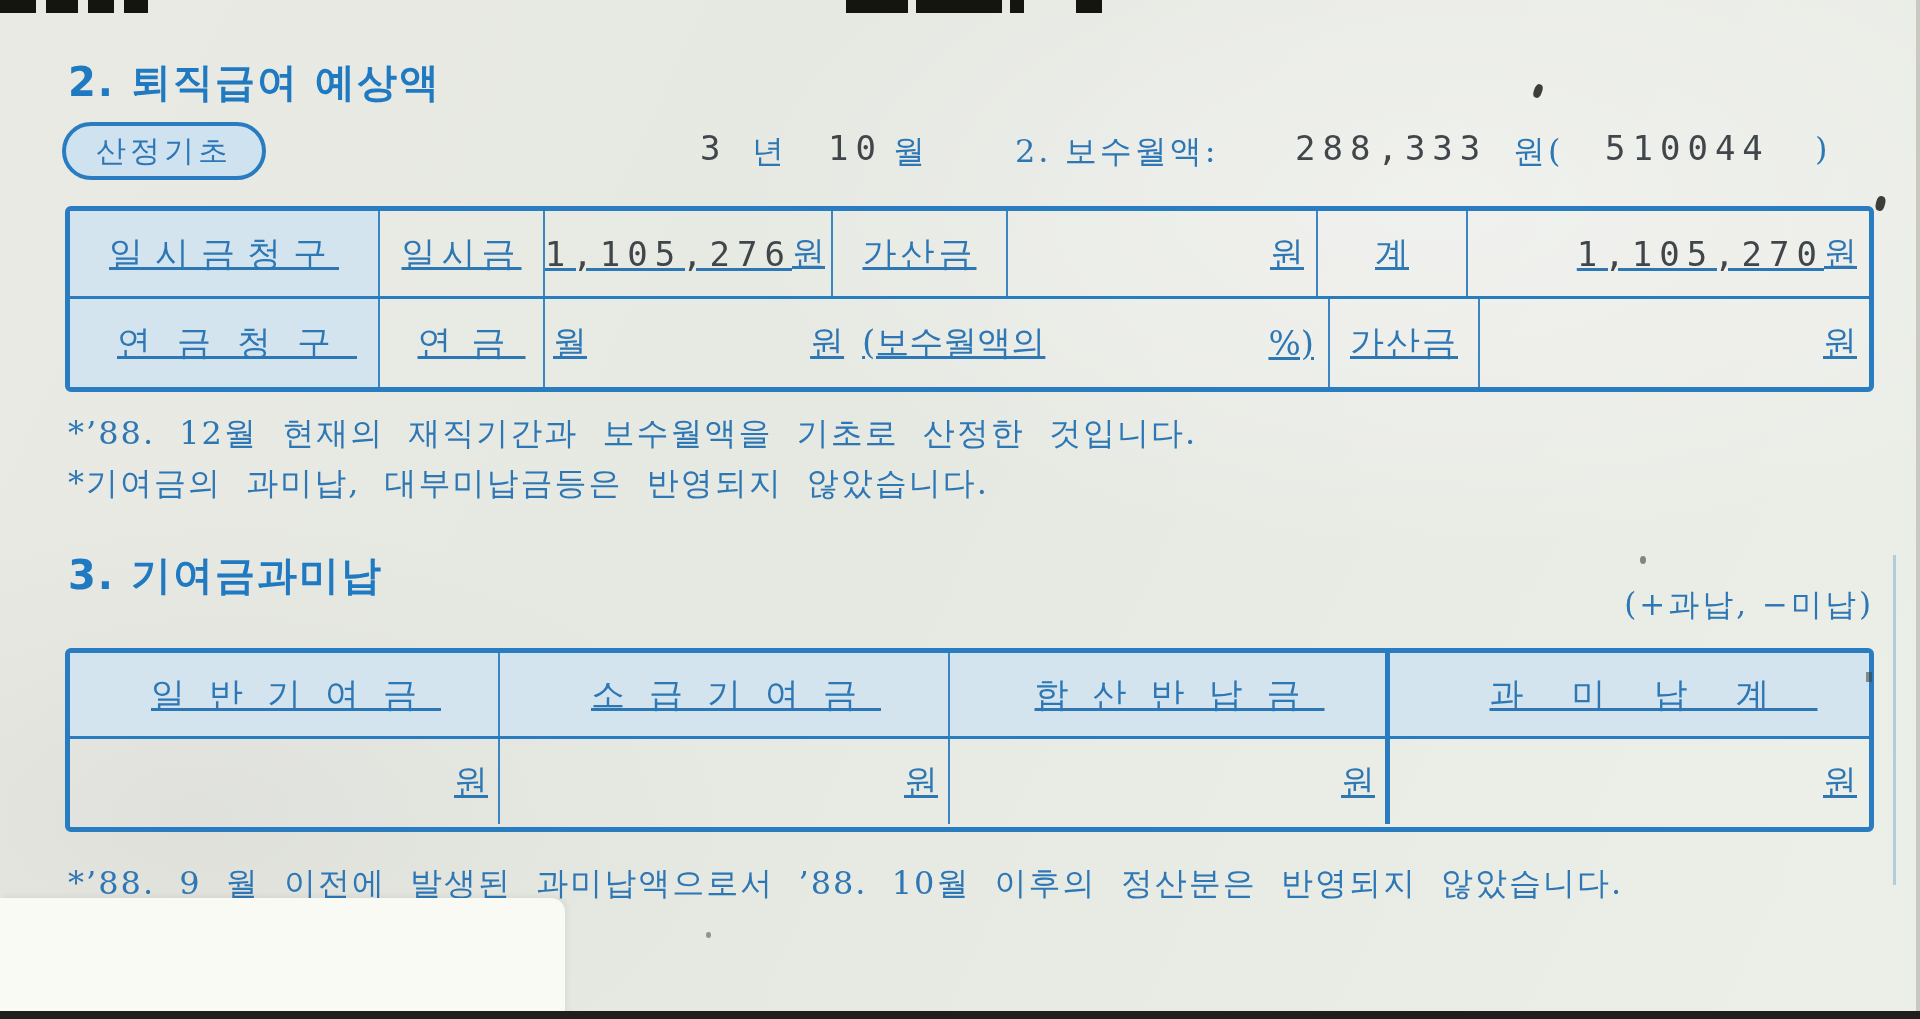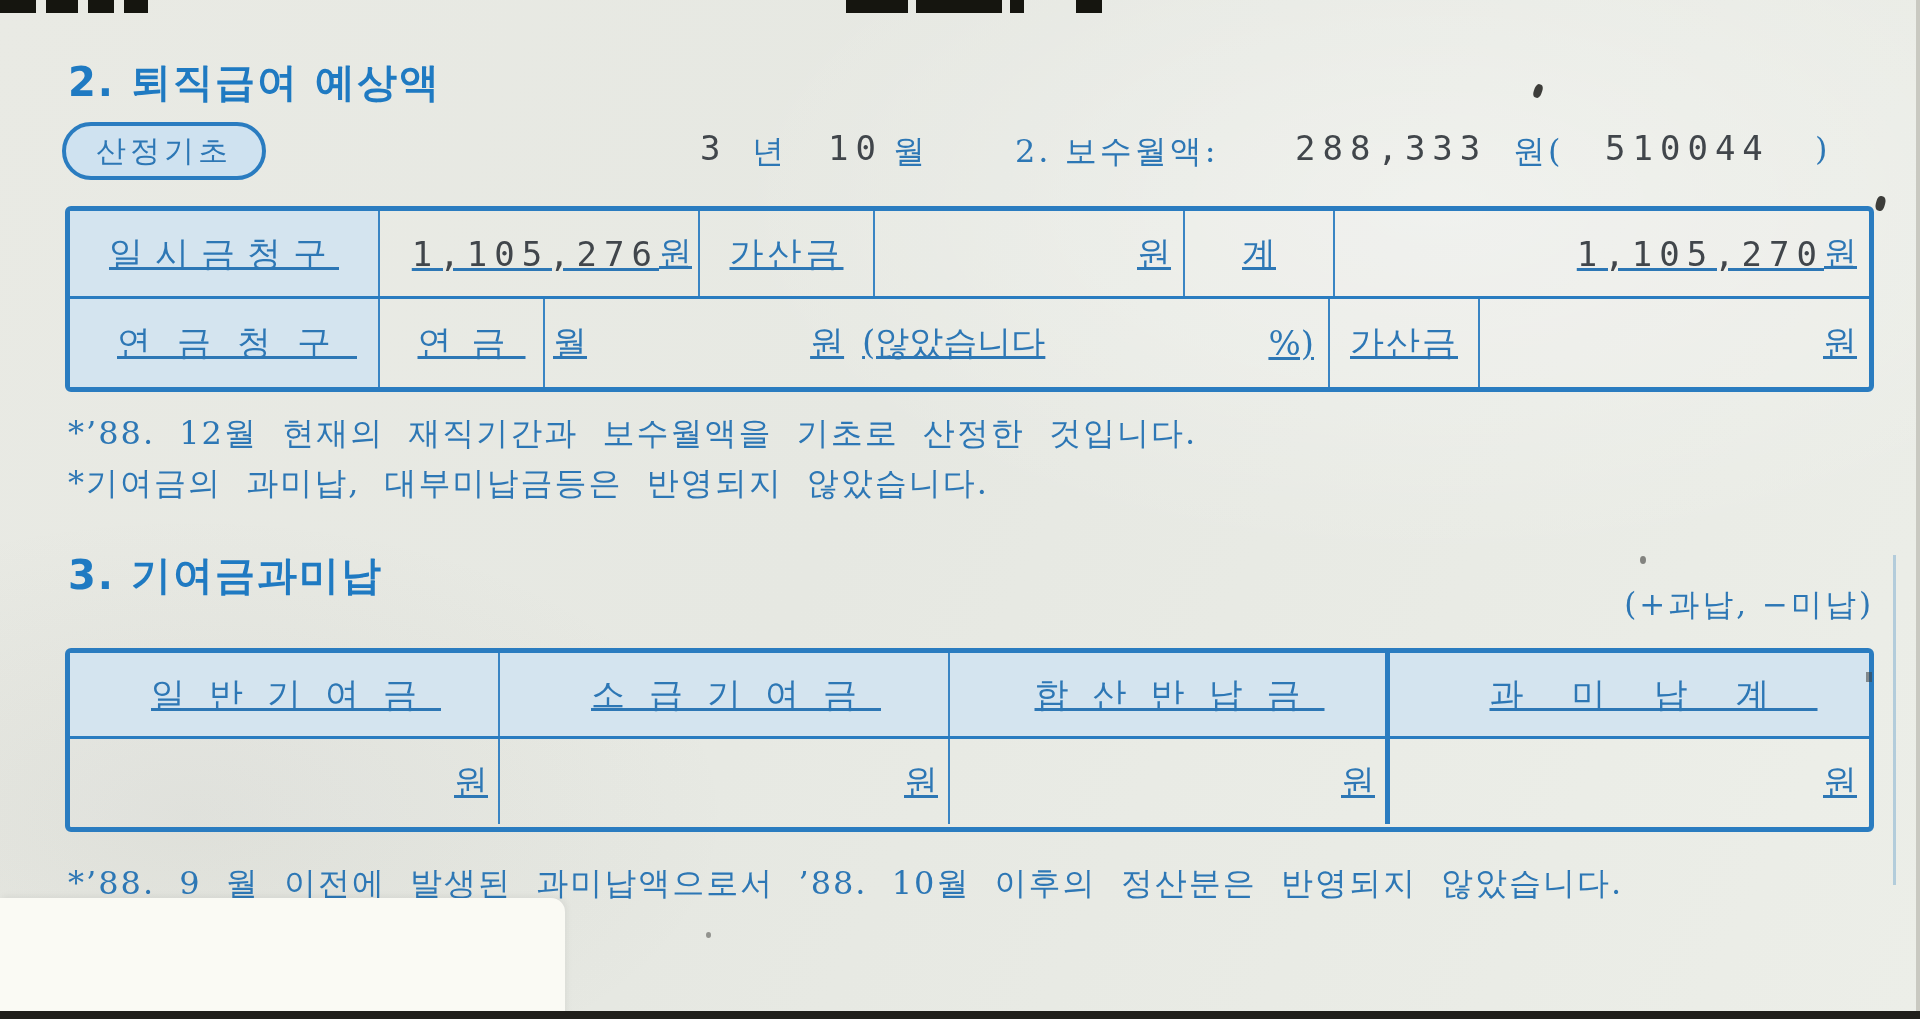--- a/index.html
+++ b/index.html
@@ -97,39 +97,40 @@
     <span class="blue-label" style="left:1015px;">2. 보수월액:</span>
     <span class="matrix" style="left:1295px;">288,333</span>
     <span class="blue-label" style="left:1513px;">원(</span>
     <span class="matrix" style="left:1605px;">510044</span>
     <span class="blue-label" style="left:1815px;">)</span>
   </div>
 
   <div class="blue-table" id="t1">
     <div class="t-row first">
       <div class="cell shaded center" style="width:310px; letter-spacing:12px;">일시금청구</div>
-      <div class="cell rightal" style="width:320px; padding-right:6px;">
+      <div class="cell center" style="width:165px; letter-spacing:6px;">일시금</div>
+      <div class="cell rightal" style="width:288px; padding-right:6px;">
         <span class="matrix">1,105,276</span>
           <span class="won">원</span>
       </div>
       <div class="cell center" style="width:175px; letter-spacing:4px;">가산금</div>
       <div class="cell rightal" style="width:310px; padding-right:12px;">원</div>
       <div class="cell center" style="width:150px;">계</div>
       <div class="cell rightal" style="flex:1; padding-right:12px;">
         <span class="matrix">1,105,270</span>
           <span class="won">원</span>
       </div>
     </div>
     <div class="t-row">
       <div class="cell shaded center" style="width:310px; letter-spacing:26px; text-indent:26px;">연금청구</div>
       <div class="cell center" style="width:165px; letter-spacing:20px; text-indent:20px;">연금</div>
       <div class="cell" style="width:785px; padding:0 14px 0 8px;">
         <span style="margin-right:auto;">월</span>
         <span>원</span>
-        <span style="margin-left:18px;">(않았습니다</span>
+        <span style="margin-left:18px;">(보수월액의</span>
         <span style="margin-left:auto;">%)</span>
       </div>
       <div class="cell center" style="width:150px; letter-spacing:2px;">가산금</div>
       <div class="cell rightal" style="flex:1; padding-right:12px;">원</div>
     </div>
   </div>
 
   <div class="note" style="top:412px;">*’88. 12월 현재의 재직기간과 보수월액을 기초로 산정한 것입니다.</div>
   <div class="note" style="top:462px;">*기여금의 과미납, 대부미납금등은 반영되지 않았습니다.</div>
 

